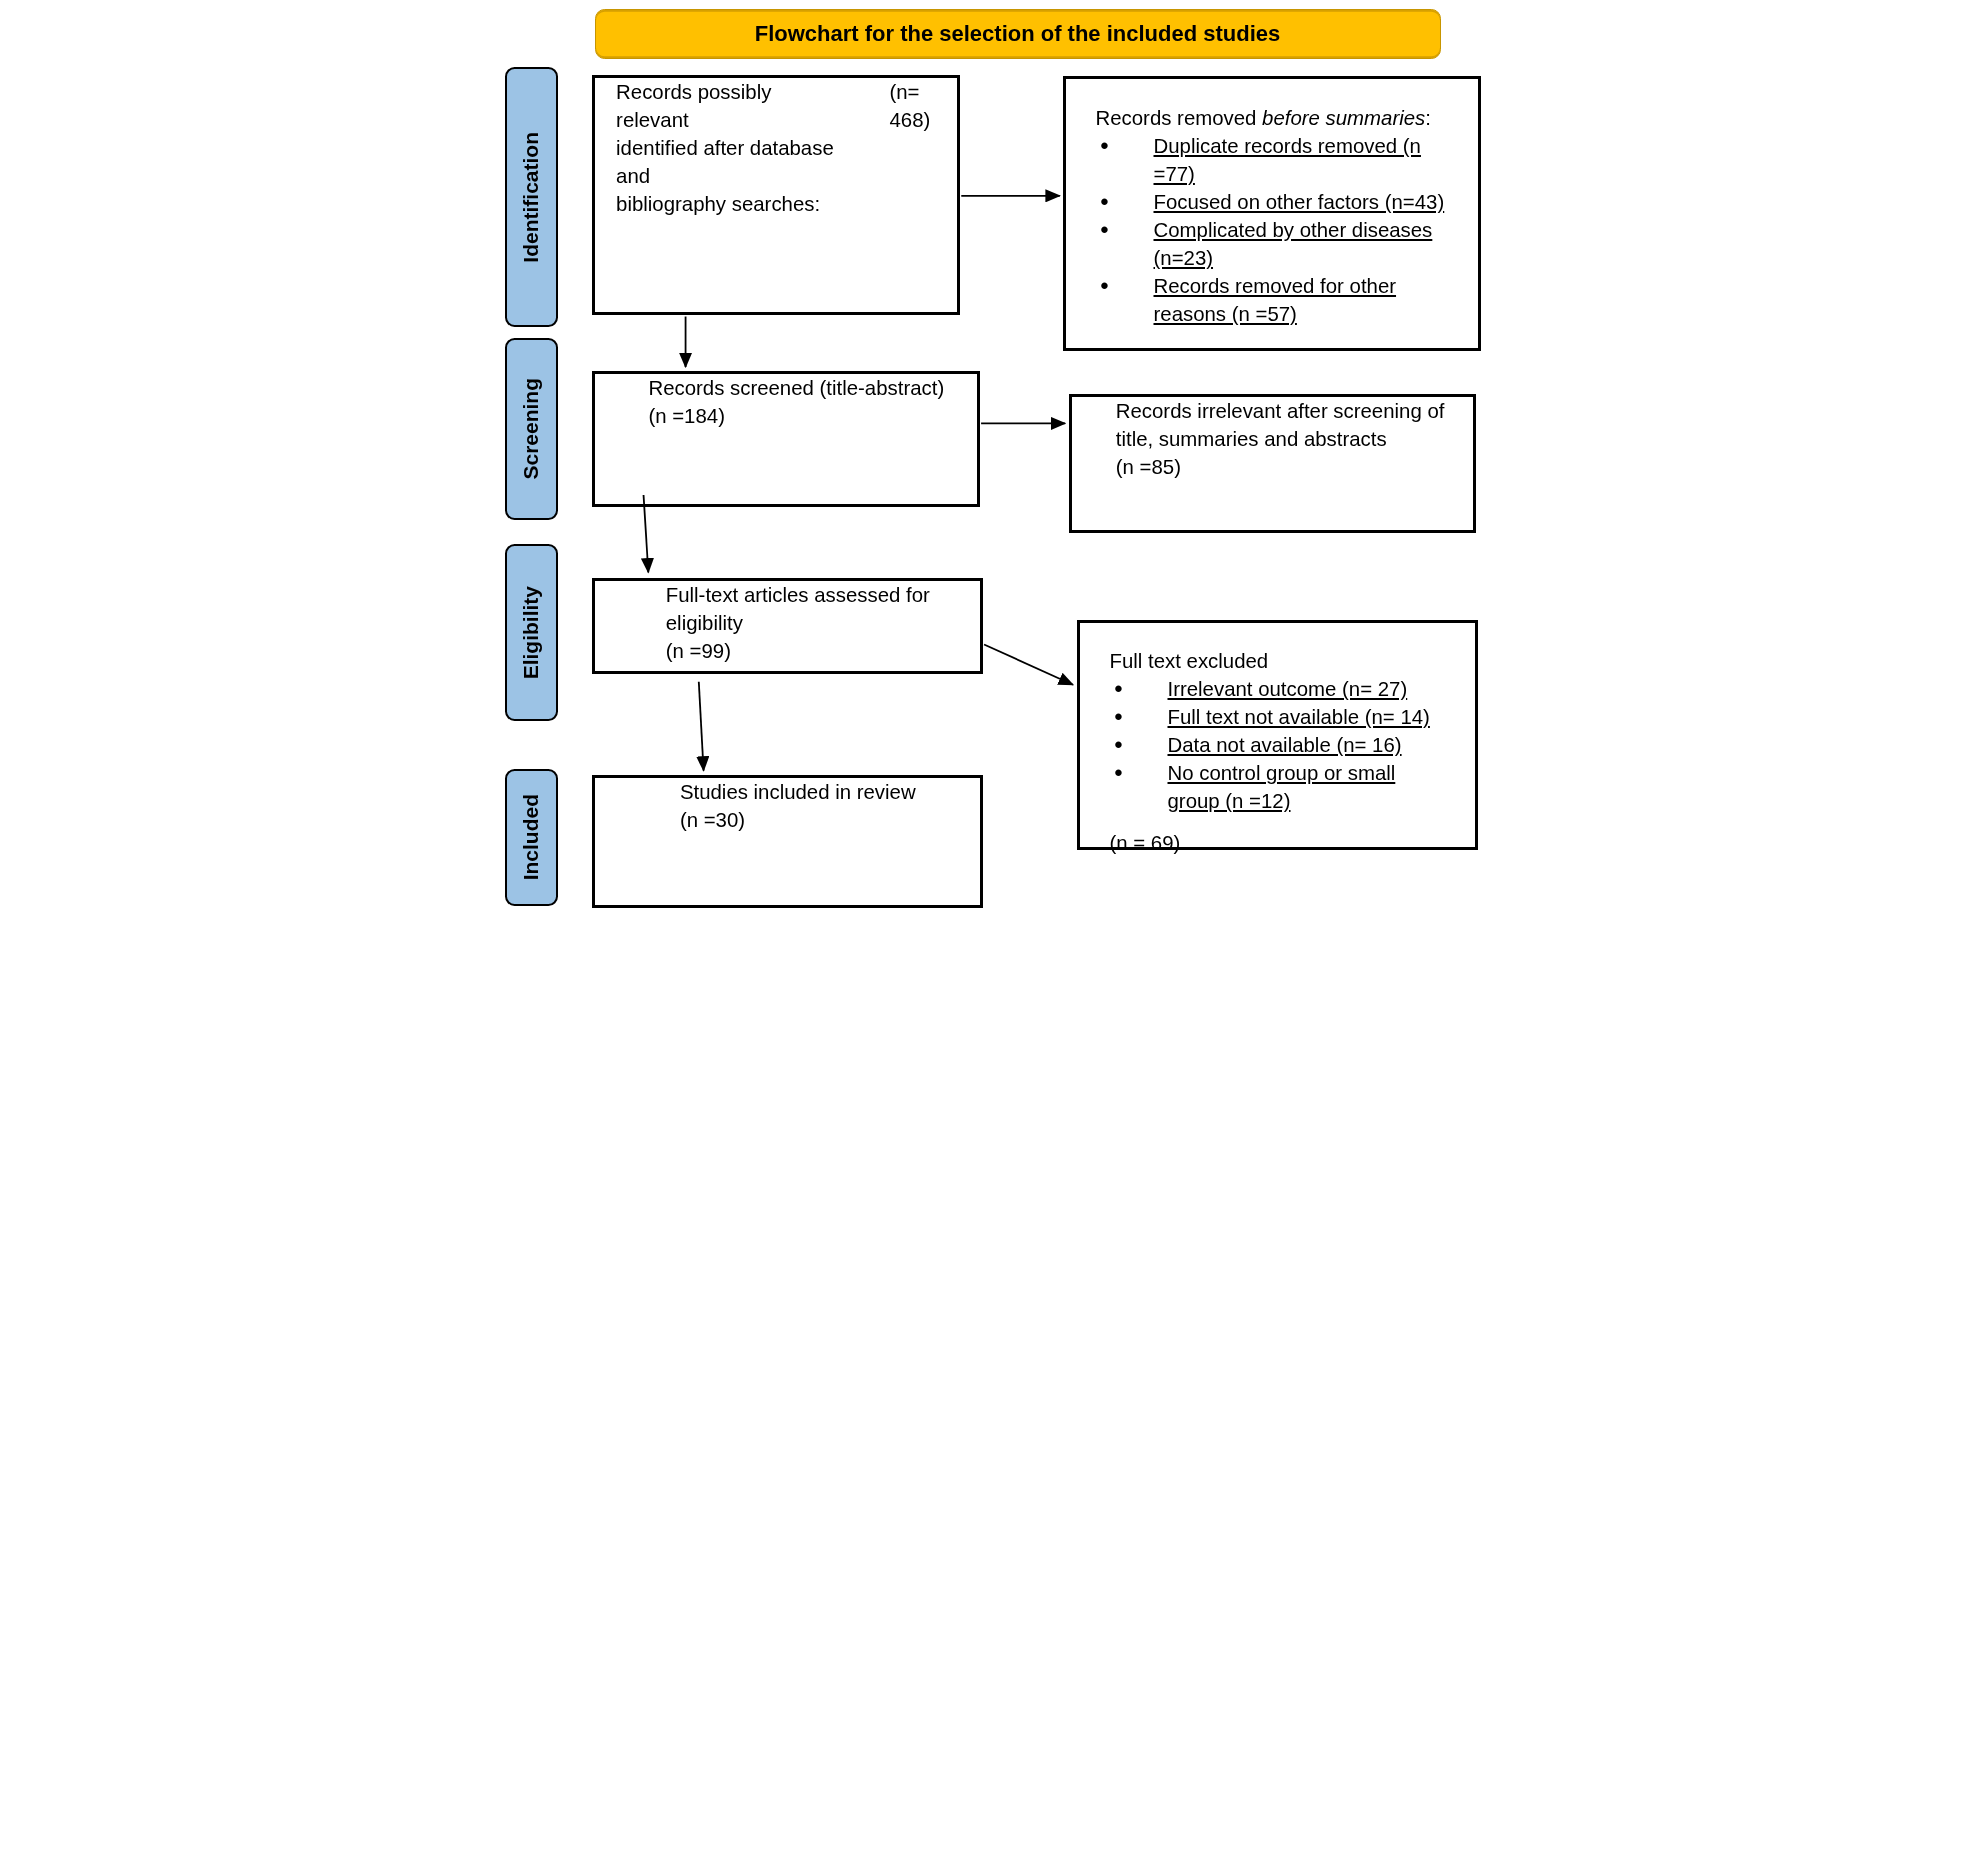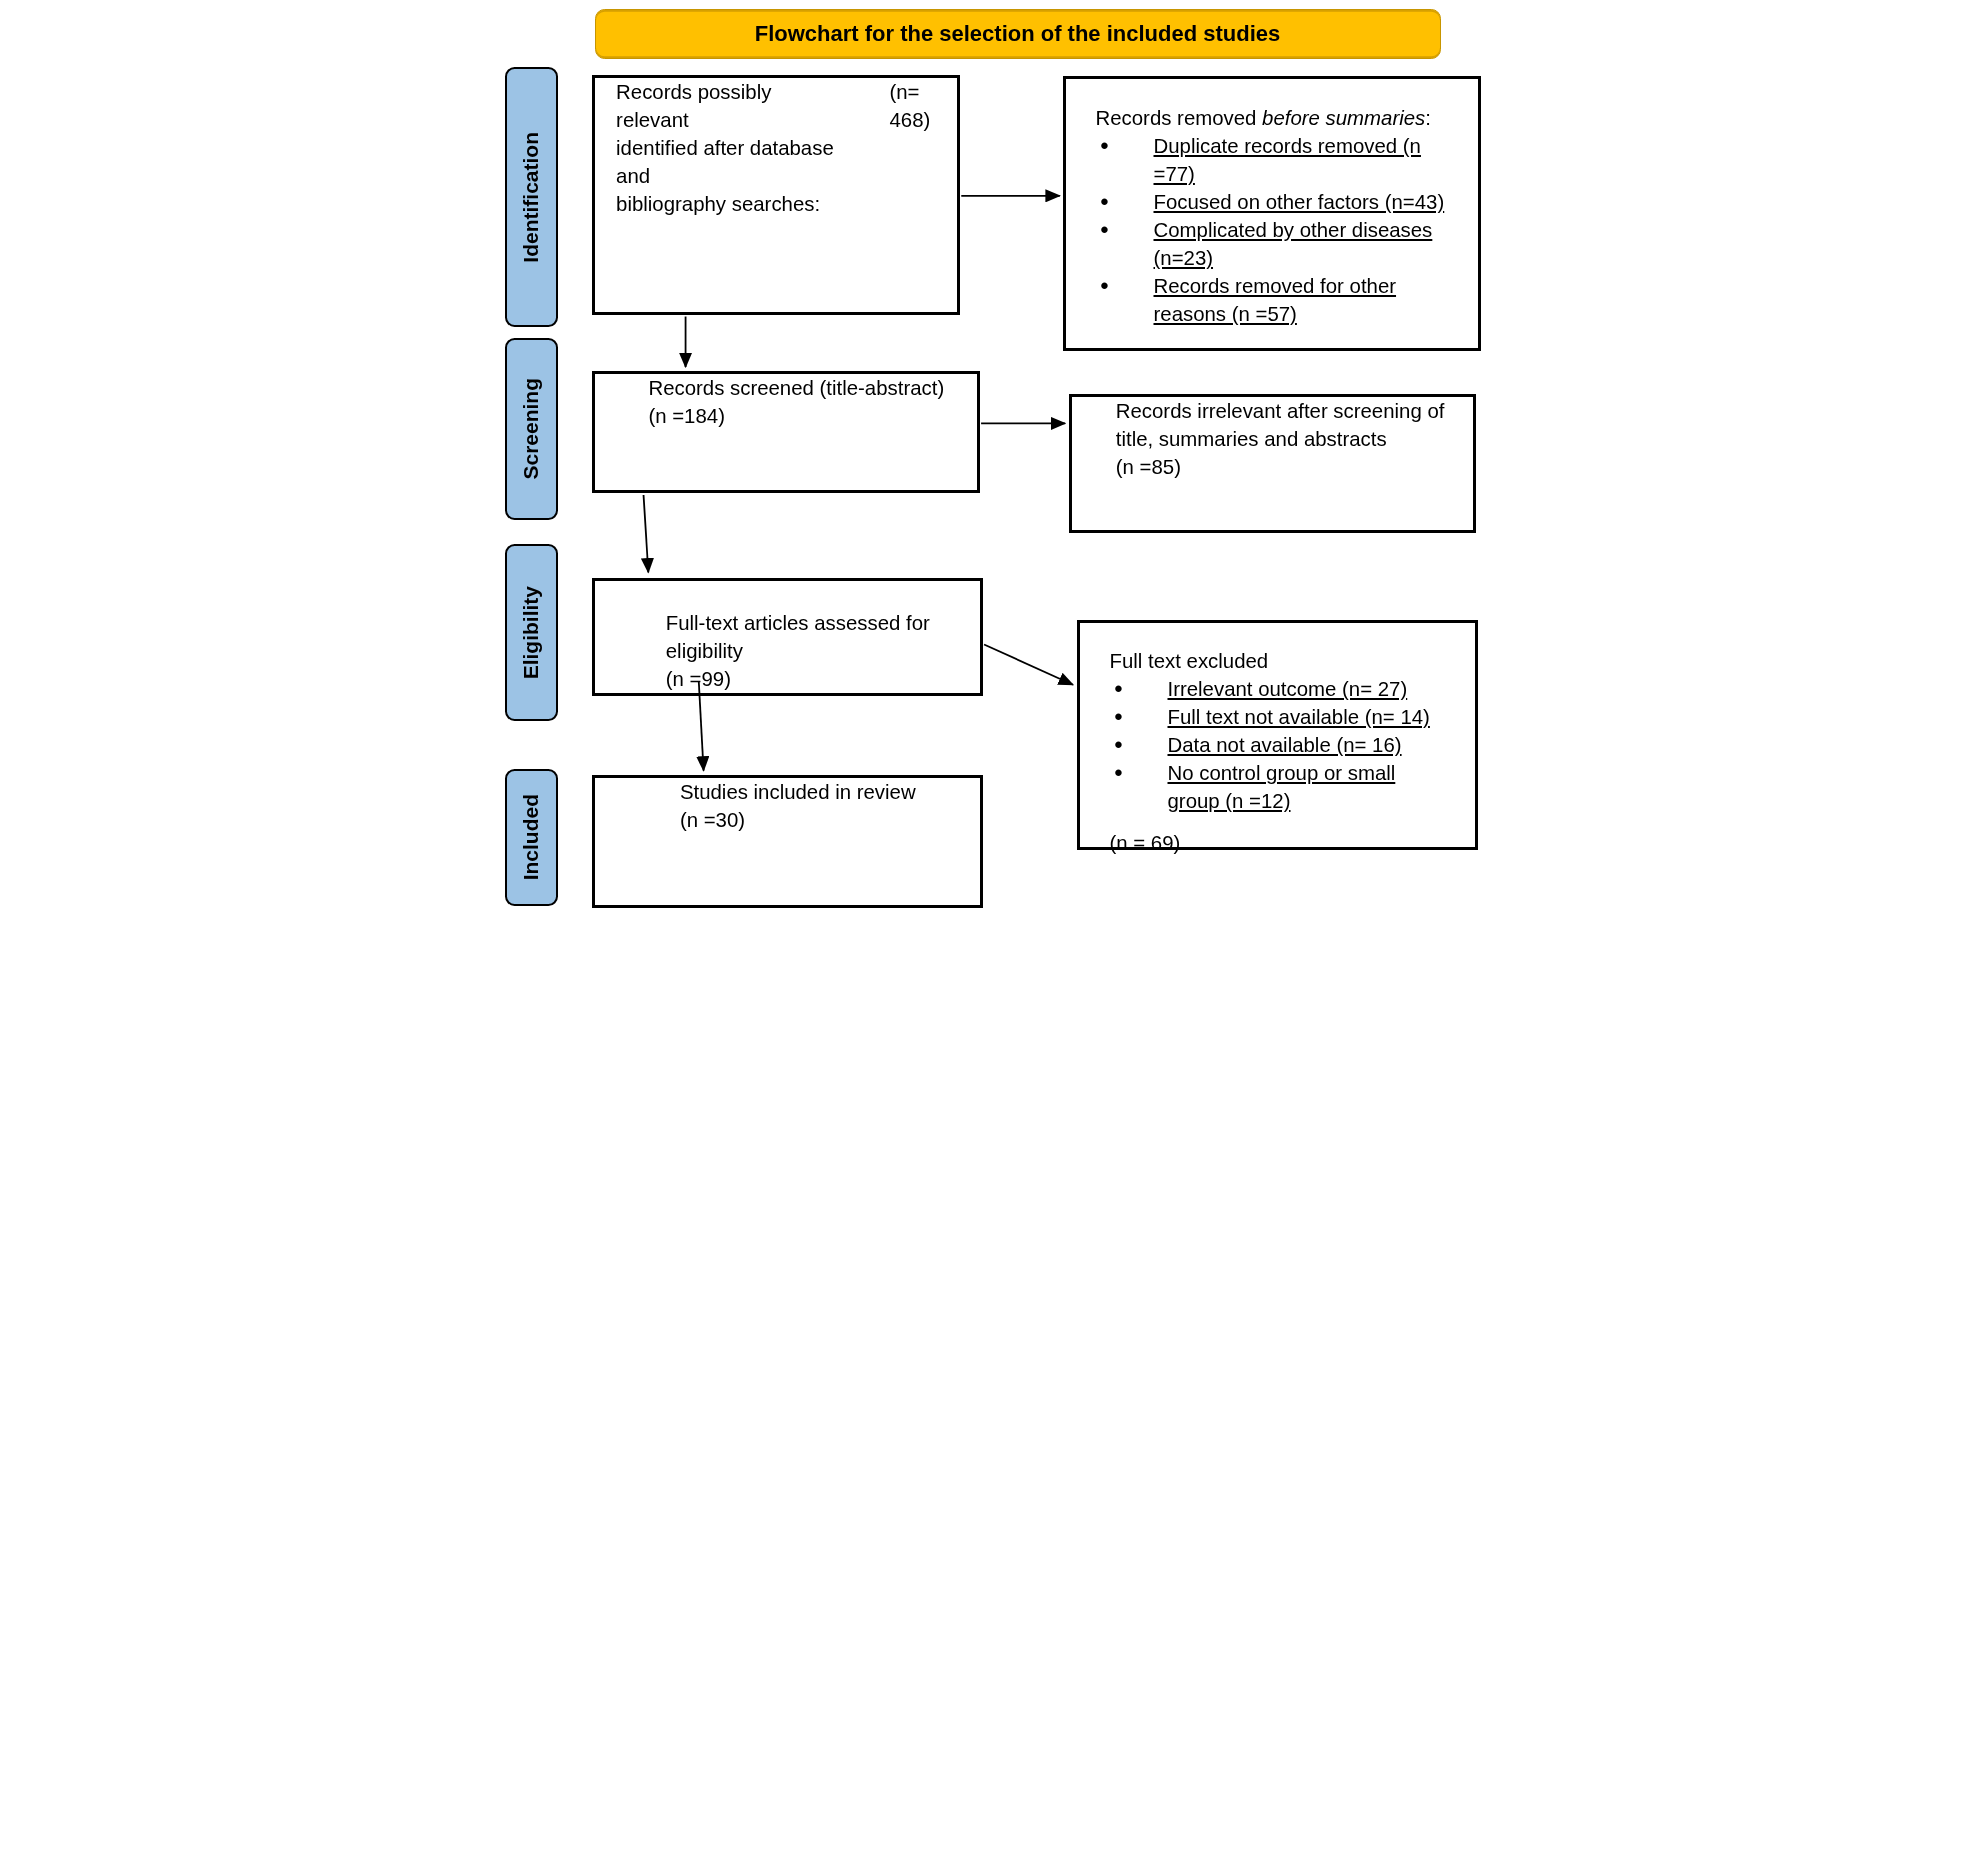--- a/index.html
+++ b/index.html
@@ -34,23 +34,23 @@
   .box{
     position:absolute;background:#fff;border:3px solid #000;
     font-size:20.4px;line-height:28px;
     box-sizing:border-box;
   }
   .pre{white-space:pre-line;}
   .vcenter{display:flex;flex-direction:row;justify-content:center;}
   .box-identified{left:96px;top:75px;width:368px;height:240px;padding-left:21.6px;}
   .box-identified .indent{margin-left:48px;}
   .rbox-removed{left:567px;top:76px;width:418px;height:275px;padding:25px 33px 6px 30px;}
-  .box-screened{left:96px;top:371px;width:388px;height:122px;padding-left:21.6px;}
+  .box-screened{left:96px;top:371px;width:388px;height:136px;padding-left:21.6px;}
   .rbox-irrelevant{left:573px;top:394px;width:407px;height:139px;padding-left:27px;padding-right:10.8px;}
-  .box-fulltext{left:96px;top:578px;width:391px;height:118px;padding-left:21.6px;align-items:flex-end;}
+  .box-fulltext{left:96px;top:578px;width:391px;height:96px;padding-left:21.6px;}
   .rbox-excluded{left:581px;top:620px;width:401px;height:230px;padding:24px 33px 6px 30px;}
   .box-included{left:96px;top:775px;width:391px;height:133px;padding-left:21.6px;}
   ul.bullets{list-style:none;margin:0;padding:0;}
   ul.bullets li{position:relative;padding-left:58px;text-decoration:underline;}
   ul.bullets li::before{
     content:"\2022";position:absolute;left:4.8px;top:0;
     font-size:24px;
   }
   .total-line{margin-top:14.4px;}
   em{font-style:italic;}

